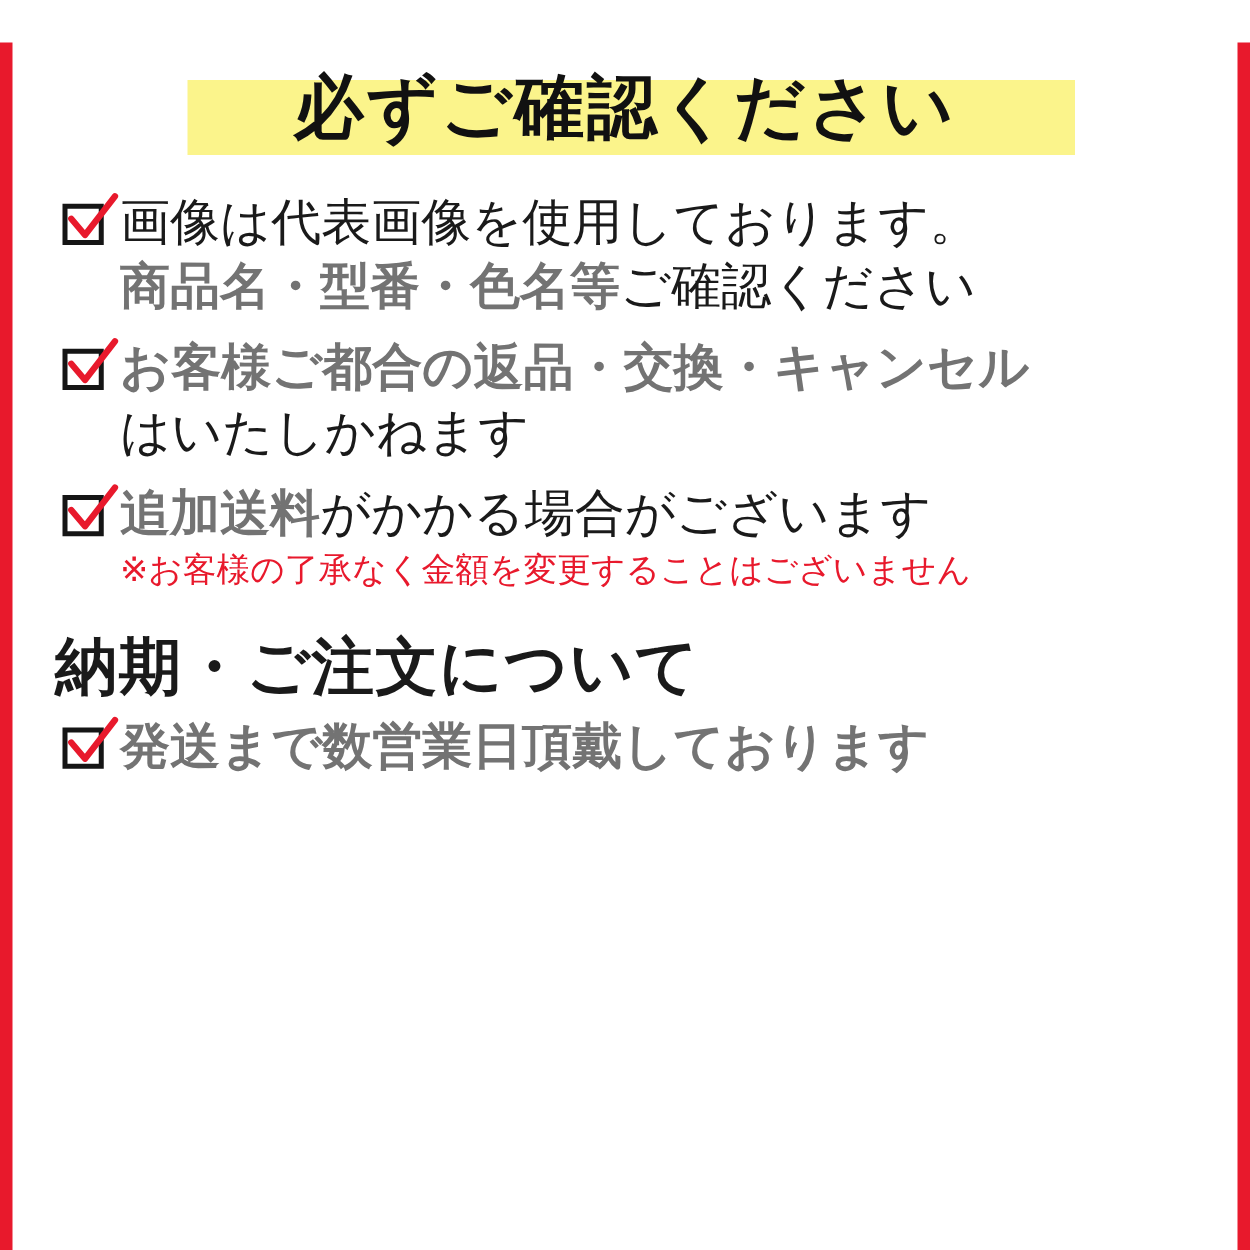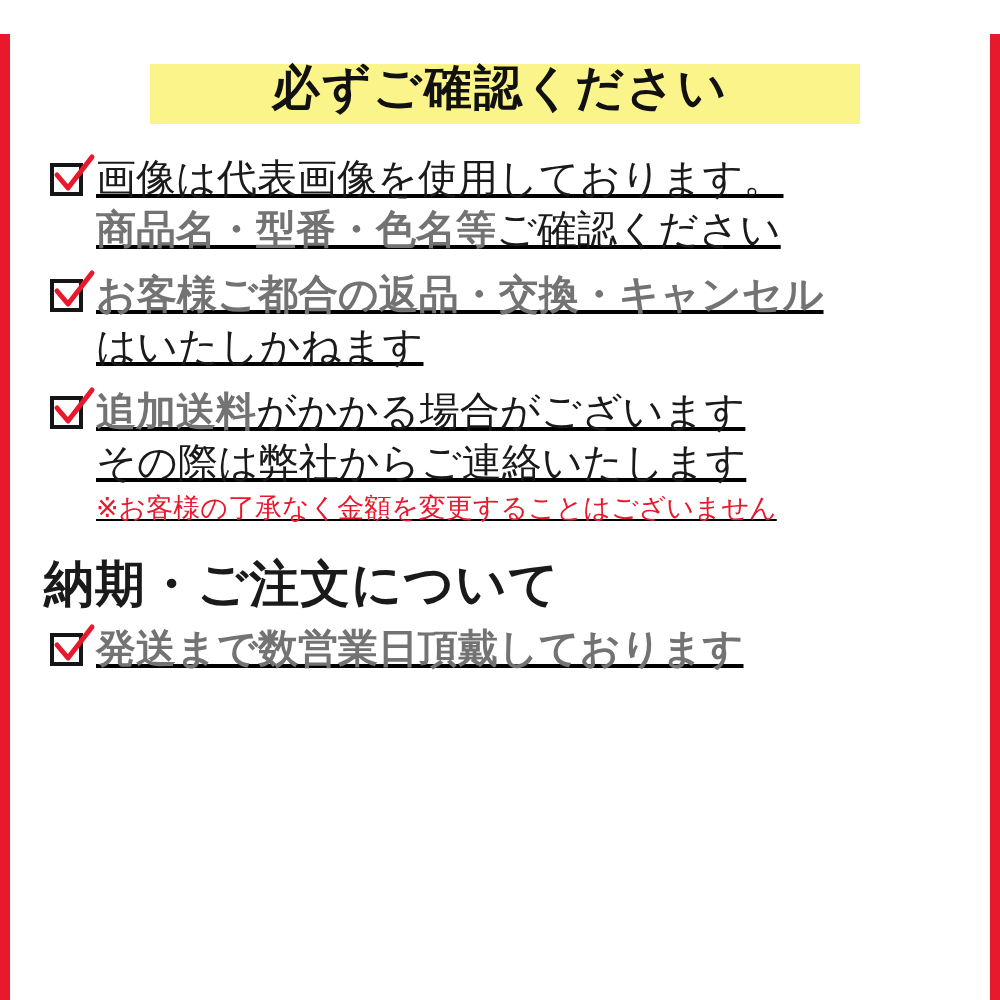--- a/index.html
+++ b/index.html
@@ -44,42 +44,42 @@
     left: 140px;
     right: 130px;
     top: 30px;
     height: 60px;
     background: #fbf48b;
     z-index: 0;
   }
   .title-text {
     position: relative;
     z-index: 1;
-    font-size: 48px;
+    font-size: 56px;
     font-weight: bold;
     color: #111111;
     letter-spacing: 2px;
     line-height: 1;
     white-space: nowrap;
   }
 
   
   .section-head {
     font-size: 50px;
     font-weight: bold;
     color: #1a1a1a;
     letter-spacing: 1px;
     line-height: 1;
     margin-left: 34px;
   }
   .sec1-head { margin-top: 46px; }
   .sec2-head { margin-top: 34px; }
 
   
-  .items { margin-top: 14px; text-decoration: underline; }
+  .items { margin-top: 14px; }
   .item {
     position: relative;
     display: flex;
     align-items: flex-start;
     margin-left: 40px;
     margin-bottom: 14px;
   }
   .check {
     flex: 0 0 auto;
     width: 40px;
@@ -167,21 +167,20 @@
 
       <div class="item">
         <div class="check">
           <div class="box"></div>
           <svg viewBox="0 0 42 44">
               <path d="M5 20 L16 33 L40 2" fill="none" stroke="#e8192c" stroke-width="5" stroke-linecap="round" stroke-linejoin="round"></path>
             </svg>
         </div>
         <div class="lines">
           <div class="line"><span class="red">追加送料</span><span class="blk">がかかる場合がございます</span></div>
-          <div class="line"><span class="blk">その際は弊社からご連絡いたします</span></div>
           <div class="note">※お客様の了承なく金額を変更することはございません</div>
         </div>
       </div>
 
     </div>
 
     <div class="section-head sec2-head">納期・ご注文について</div>
 
     <div class="items">
 

